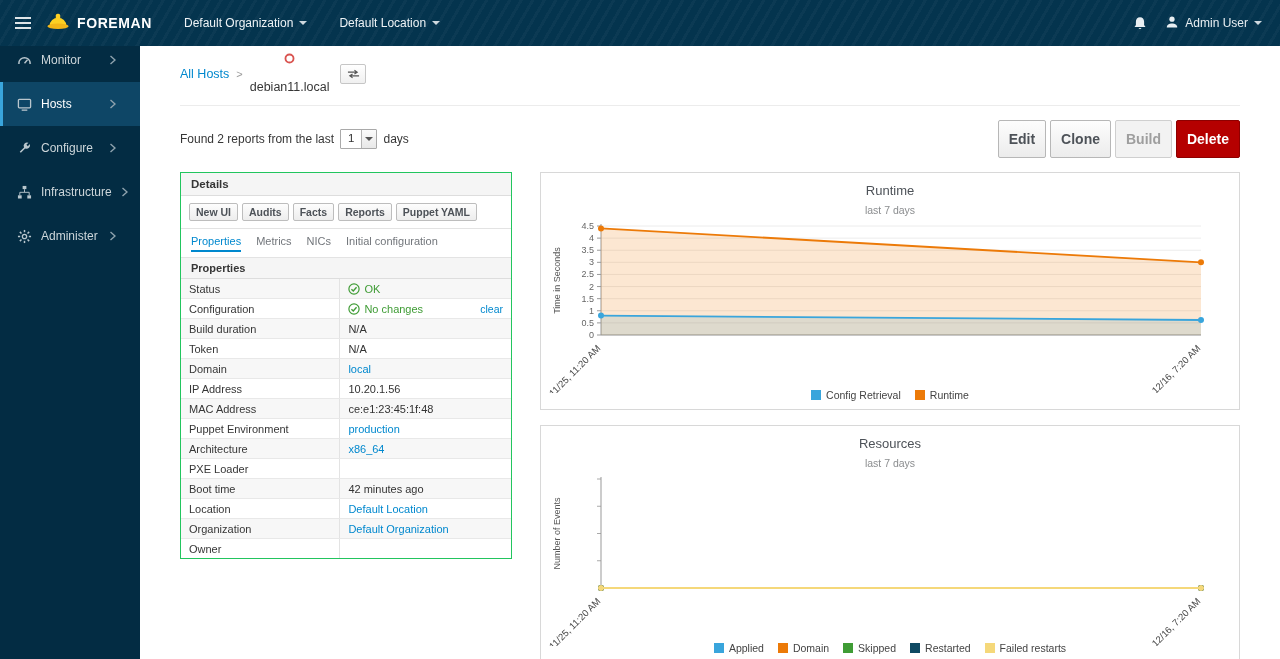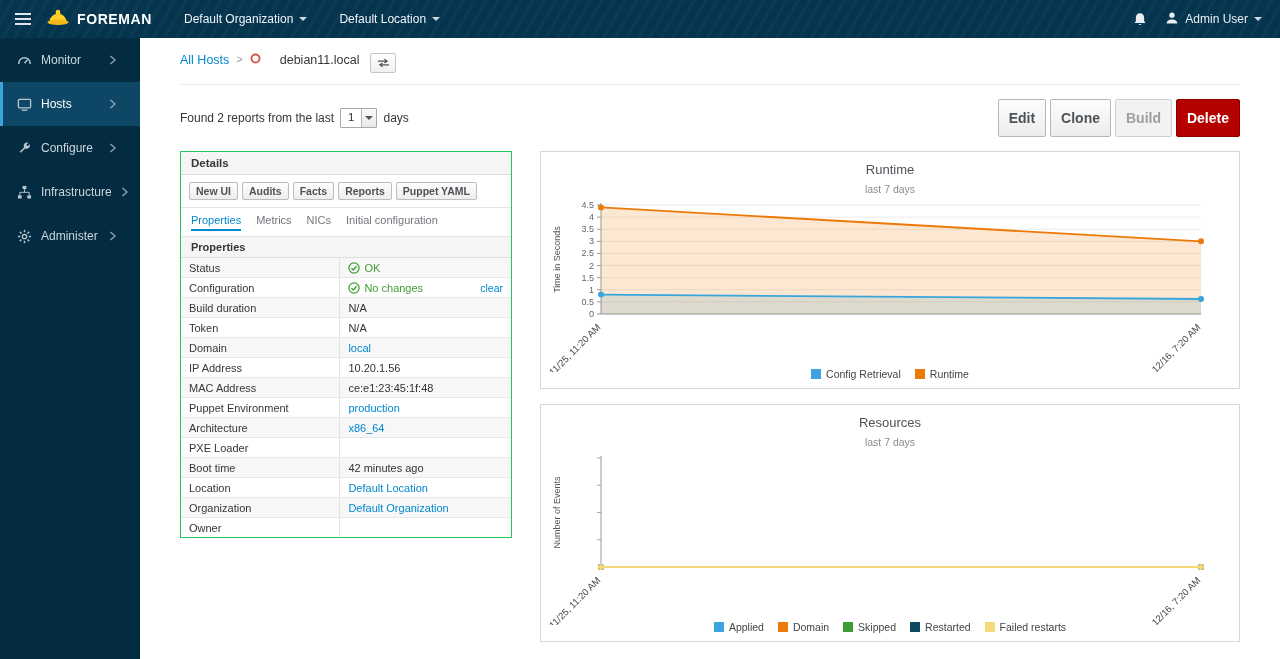--- a/index.html
+++ b/index.html
@@ -2,21 +2,21 @@
 <html><head>
 <meta charset="utf-8">
 <style>
   * { box-sizing: border-box; margin: 0; padding: 0; }
   html,body { width:1280px; height:659px; overflow:hidden; }
   body { font-family:"Liberation Sans", sans-serif; background:#fff; color:#333; }
   a { text-decoration:none; }
 
   
   .navbar{
-    position:fixed; top:0; left:0; right:0; height:38px; z-index:20;
+    position:fixed; top:0; left:0; right:0; height:46px; z-index:20;
     background: repeating-linear-gradient(120deg, rgba(255,255,255,.03) 0 3px, transparent 3px 10px), #04344e;
     display:flex; align-items:center; color:#fff; font-size:12px;
   }
   .hamburger{ width:46px; height:38px; display:flex; flex-direction:column; justify-content:center; align-items:center; gap:3px; cursor:pointer;}
   .hamburger span{ width:16px; height:2px; background:#dfe5e8; display:block;}
   .brand{ display:flex; align-items:center; gap:7px; padding-right:16px; }
   .brand-text{ font-weight:bold; font-size:14px; letter-spacing:.6px; color:#fff;}
   .ctx-sel{ display:flex; align-items:center; gap:6px; padding:0 16px; height:38px; cursor:pointer; color:#eef3f6;}
   .caret{ width:0; height:0; border-left:4px solid transparent; border-right:4px solid transparent; border-top:4px solid #cfd9df; display:inline-block;}
   .nav-right{ margin-left:auto; display:flex; align-items:center; gap:18px; padding-right:18px;}
@@ -25,24 +25,24 @@
   
   .sidebar{ position:fixed; top:38px; left:0; bottom:0; width:140px; background:#032c43; z-index:15;}
   .side-item{ display:flex; align-items:center; gap:9px; height:44px; padding:0 24px 0 14px; color:#cdd6da; font-size:12px; cursor:pointer; border-left:3px solid transparent;}
   .side-item.active{ background:#0e4666; color:#fff; border-left-color:#39a5dc;}
   .side-icon{ color:#b9c6cd; flex:0 0 auto;}
   .side-label{ flex:1; }
   .side-chev{ color:#8fa3ae; flex:0 0 auto;}
 
   
   .content{ position:absolute; top:38px; left:140px; right:0; bottom:0; background:#fff; padding:0 40px; overflow:hidden;}
-  .breadcrumb-row{ display:flex; align-items:flex-start; gap:7px; padding:15px 0 11px; border-bottom:1px solid #ececec; font-size:12.5px;}
+  .breadcrumb-row{ display:flex; align-items:center; gap:7px; padding:15px 0 11px; border-bottom:1px solid #ececec; font-size:12.5px;}
   .breadcrumb-row a{ color:#0088ce; }
   .bc-sep{ color:#9b9b9b; font-size:11px;}
-  .bc-current{ color:#363636; display:flex; align-items:center; gap:19px;}
+  .bc-current{ color:#363636; display:flex; align-items:center; gap:13px;flex-direction:column;}
   .switch-btn{ margin-left:4px; width:26px; height:20px; border:1px solid #c6c6c6; border-radius:2px; background:linear-gradient(#fff,#f0f0f0); display:flex; align-items:center; justify-content:center; cursor:pointer; color:#555;}
 
   .toolbar-row{ display:flex; align-items:center; justify-content:space-between; margin-top:14px; font-size:12px; color:#363636;}
   .reports-text{ display:flex; align-items:center; gap:6px;}
   .mini-select{ display:inline-flex; align-items:stretch; border:1px solid #a9a9a9; border-radius:1px; height:20px; background:#fff; cursor:pointer;}
   .mini-select .val{ padding:2px 7px; font-size:11.5px; color:#333;}
   .mini-select .dd{ width:15px; background:linear-gradient(#fbfbfb,#e8e8e8); border-left:1px solid #b5b5b5; display:flex; align-items:center; justify-content:center;}
   .mini-select .dd .caret{ border-top-color:#555;}
   .action-btns{ display:flex; gap:4px;}
   .btn{ font-size:14px; font-weight:600; padding:10px 10px; border-radius:2px; border:1px solid #b7b7b7; background:linear-gradient(#fdfdfd,#ececec); color:#4d5258; cursor:pointer;}

